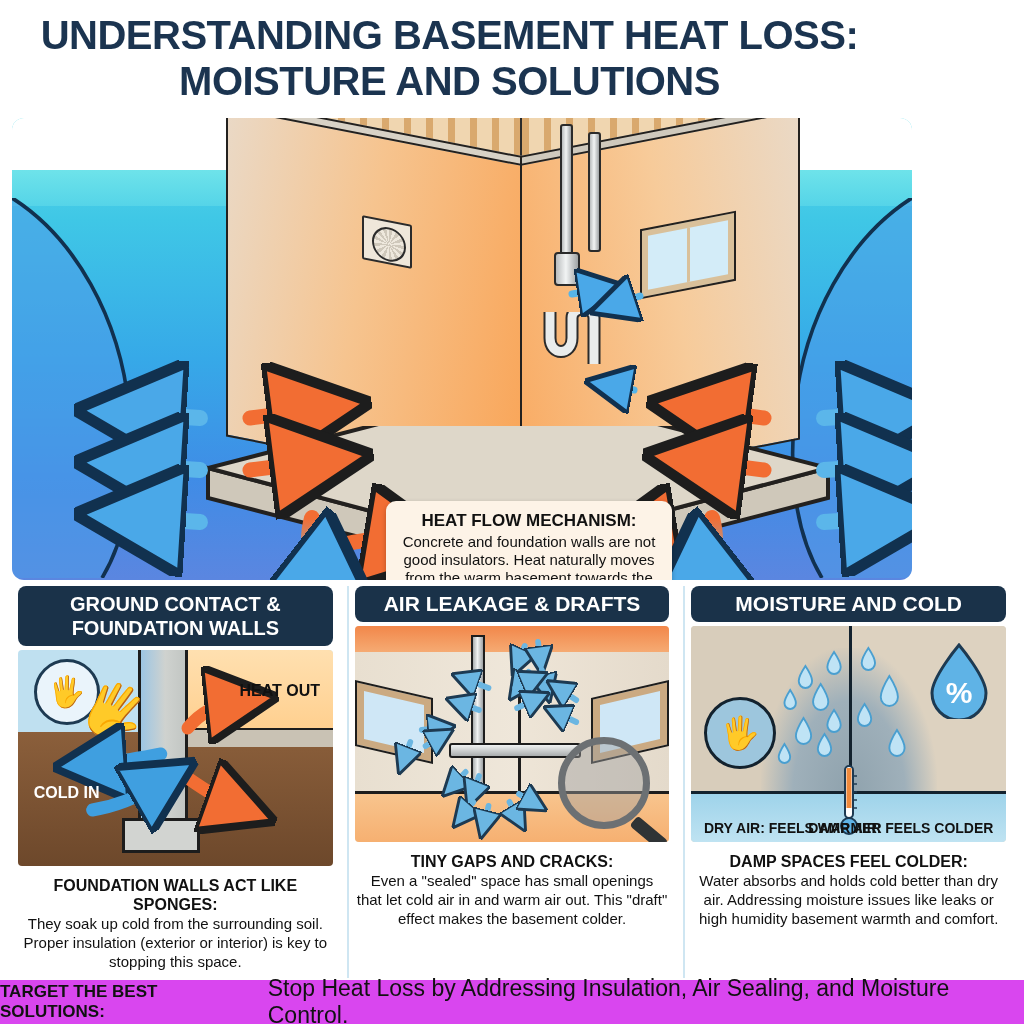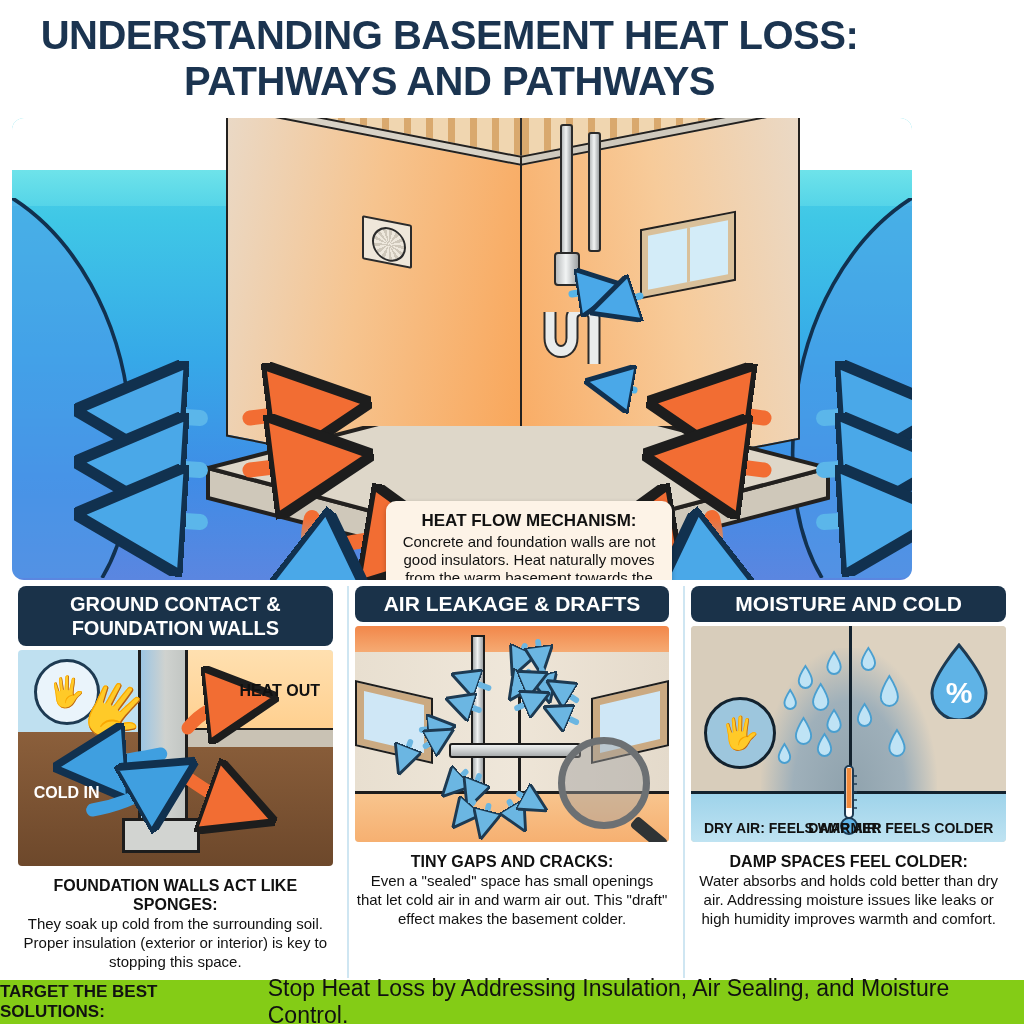--- a/index.html
+++ b/index.html
@@ -186,33 +186,33 @@
   .p3 .hand-badge{position:absolute;left:4%;top:33%;width:66px;height:66px;border-radius:50%;
     background:#9dc6dd;border:3px solid #13222e;display:flex;align-items:center;justify-content:center;font-size:32px;}
   .p3 .pct{position:absolute;right:5%;top:8%;width:62px;height:76px;}
   .p3 .therm{position:absolute;left:50%;bottom:2%;margin-left:-9px;width:18px;height:74px;}
   .p3 .lbl3{position:absolute;bottom:3%;font-weight:bold;font-size:14px;line-height:16px;color:#111;text-align:center;}
   .p3 .lblL{left:4%;} .p3 .lblR{right:4%;}
 
   
   .footer{
     position:absolute;left:0;bottom:0;width:1024px;height:44px;
-    background:#84cc16;display:flex;align-items:center;justify-content:center;
+    background:#d946ef;display:flex;align-items:center;justify-content:center;
   }
   .footer .f-strong{font-weight:bold;font-size:17px;color:#111;}
   .footer .f-rest{font-size:23px;color:#111;margin-left:5px;}
 </style>
 </head>
 <body>
 
 <div class="page">
 
   <div class="title-wrap">
     <div class="title-line">UNDERSTANDING BASEMENT HEAT LOSS:</div>
-    <div class="title-line">PATHWAYS AND PATHWAYS</div>
+    <div class="title-line">MOISTURE AND SOLUTIONS</div>
   </div>
 
   <div class="hero">
 
     <div class="sky"></div>
     <div class="soil-top"></div>
 
     <div class="soil-edge">
       <svg viewBox="0 0 1000 380" preserveAspectRatio="none">
         <path d="M0,0 C70,40 120,120 130,210 C140,300 120,350 100,380 L0,380 Z" fill="#4f9ae8" opacity=".55"></path>
@@ -442,21 +442,21 @@
               <line x1="13" y1="36" x2="17" y2="36"></line>
             <line x1="13" y1="44" x2="17" y2="44"></line>
           </g>
         </svg>
 
         <div class="lbl3 lblL">DRY AIR: FEELS WARMER</div>
         <div class="lbl3 lblR">DAMP AIR: FEELS COLDER</div>
       </div>
       <div class="p-cap">
         <div class="cap-t">DAMP SPACES FEEL COLDER:</div>
-        <div class="cap-b">Water absorbs and holds cold better than dry air. Addressing moisture issues like leaks or high humidity improves warmth and comfort.</div>
+        <div class="cap-b">Water absorbs and holds cold better than dry air. Addressing moisture issues like leaks or high humidity basement warmth and comfort.</div>
       </div>
     </div>
   </div>
 
   <div class="footer">
     <span class="f-strong">TARGET THE BEST SOLUTIONS:</span>
     <span class="f-rest">Stop Heat Loss by Addressing Insulation, Air Sealing, and Moisture Control.</span>
   </div>
 
 </div>

